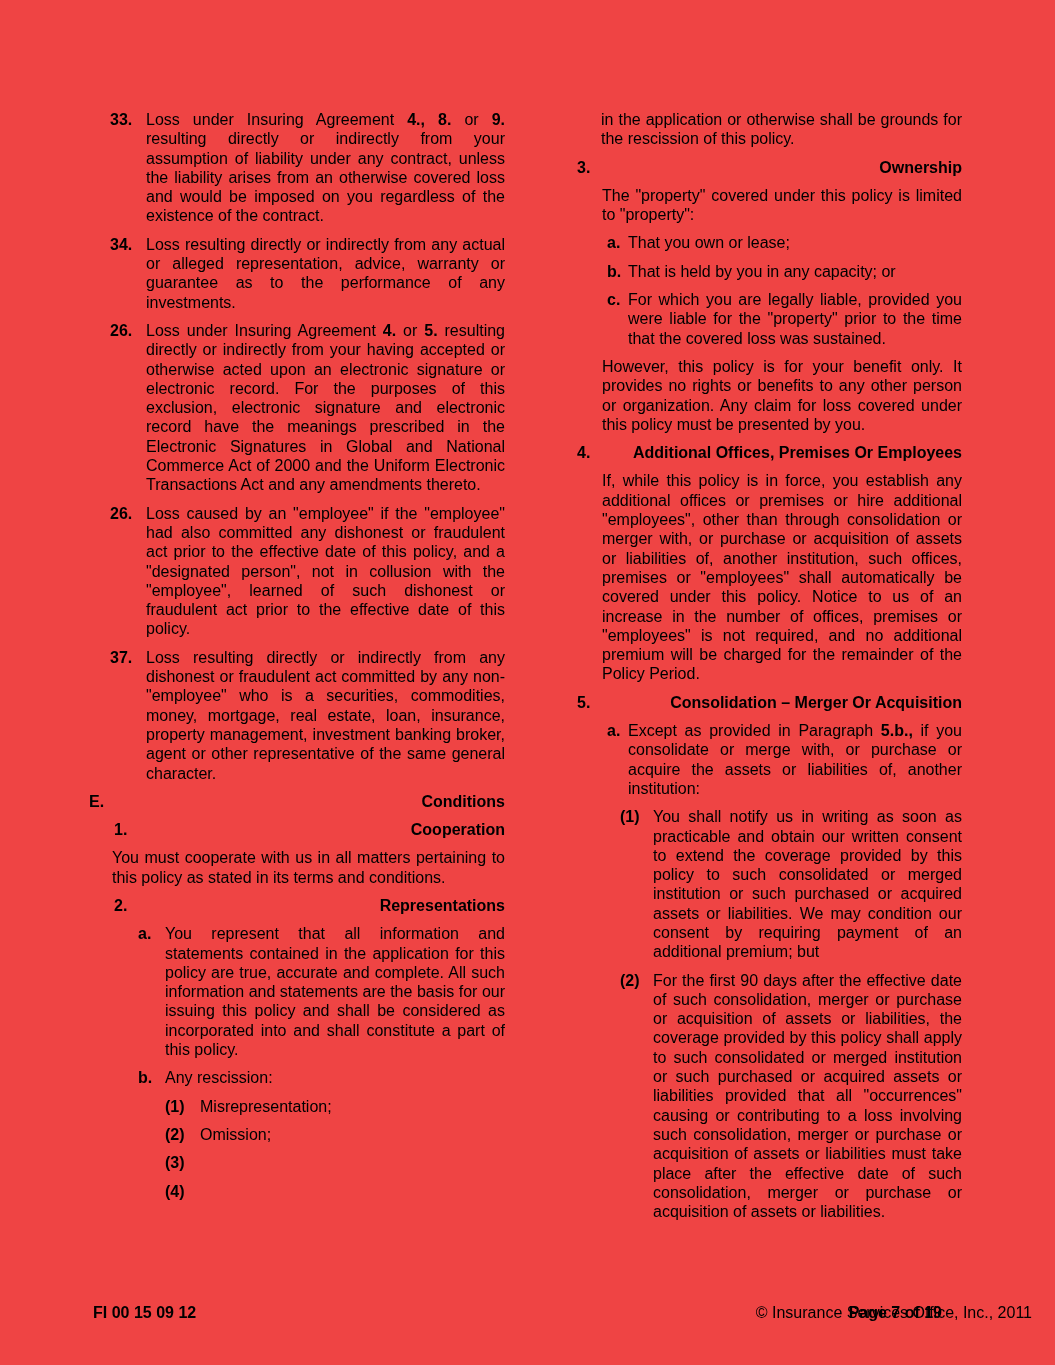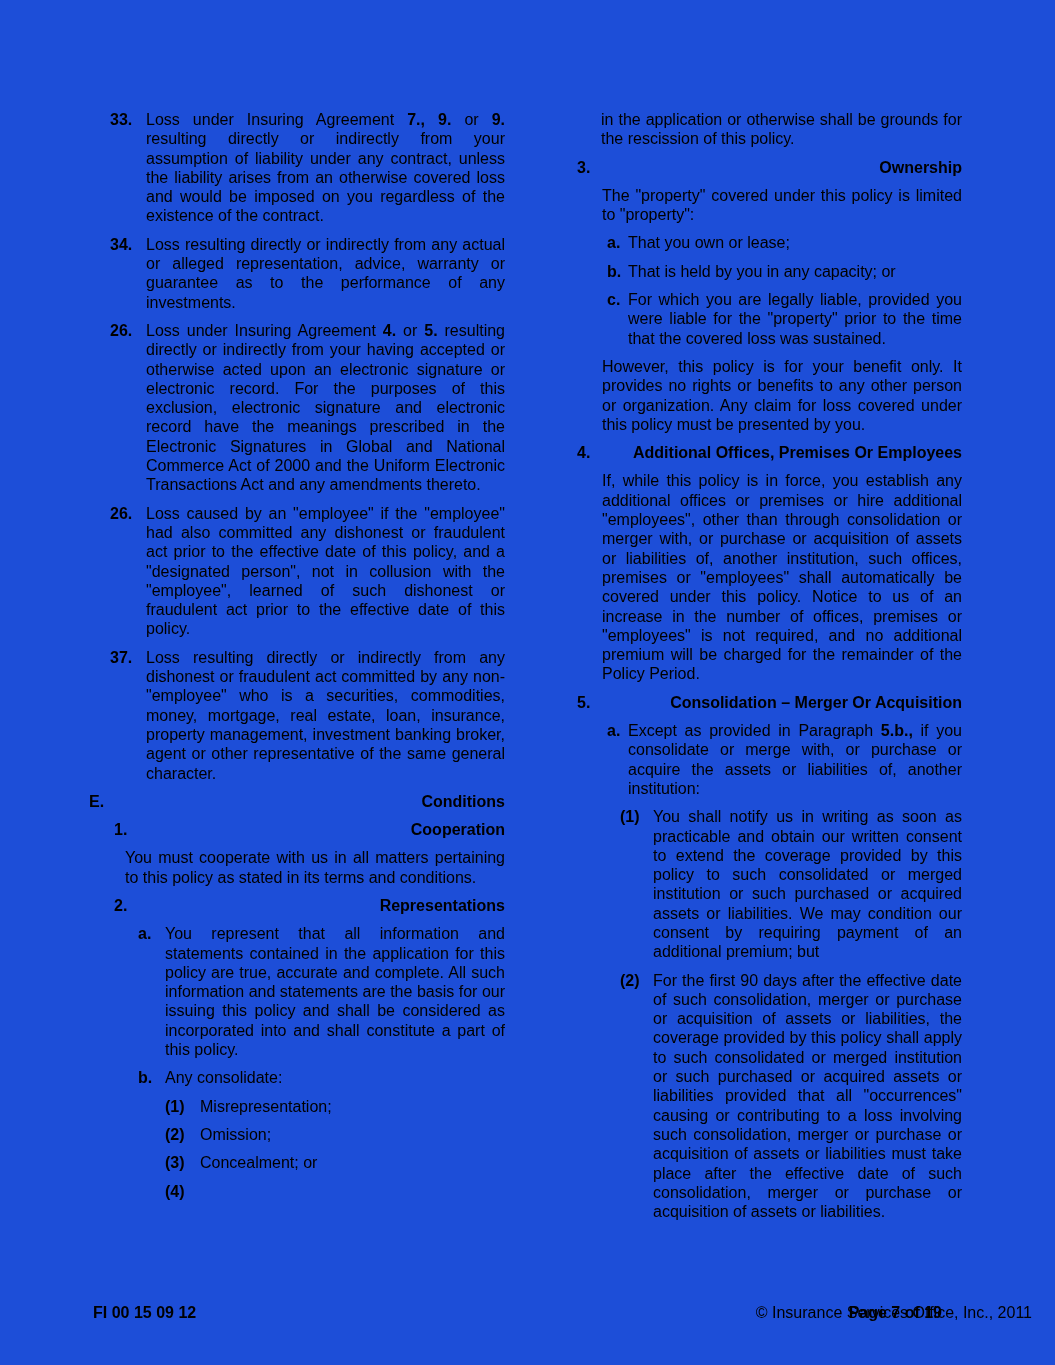--- a/index.html
+++ b/index.html
@@ -1,35 +1,35 @@
 <!DOCTYPE html>
 <html><head>
 <meta charset="utf-8">
 <style>
   html,body{margin:0;padding:0;}
   body{
     width:1055px;height:1365px;background:#ffffff;color:#000;
     font-family:"Liberation Sans",sans-serif;font-size:16px;line-height:19.3px;
     position:relative;overflow:hidden;
   }
-  .page{position:absolute;inset:0;background:#1d4ed8;}
+  .page{position:absolute;inset:0;background:#ef4444;}
   .col{position:absolute;top:110px;}
   .col-left{left:89px;width:416px;}
   .col-right{left:577px;width:385px;}
   .item{display:flex;margin-bottom:9px;}
   .marker{font-weight:bold;flex:0 0 auto;}
   .body{flex:1 1 auto;text-align:justify;}
   .heading .body{font-weight:bold;text-align:right;}
   b{font-weight:bold;}
 
   
   .col-left .st-num{margin-left:21px}  .col-left .st-num  .marker{width:36px}
   .col-left .st-sec{margin-left:0}     .col-left .st-sec  .marker{width:32px}
   .col-left .st-sub1{margin-left:25px} .col-left .st-sub1 .marker{width:24px}
-  .col-left .st-p1{margin-left:36px}
+  .col-left .st-p1{margin-left:23px}
   .col-left .st-suba{margin-left:49px} .col-left .st-suba .marker{width:27px}
   .col-left .st-subp{margin-left:76px} .col-left .st-subp .marker{width:35px}
 
   
   .col-right .st-cont{margin-left:24px}
   .col-right .st-num{margin-left:0}    .col-right .st-num  .marker{width:25px}
   .col-right .st-p1{margin-left:25px}
   .col-right .st-suba{margin-left:30px}.col-right .st-suba .marker{width:21px}
   .col-right .st-subp{margin-left:43px}.col-right .st-subp .marker{width:33px}
 
@@ -38,21 +38,21 @@
   .footer .copyright{position:absolute;left:0;width:100%;text-align:right;}
   .footer .page-no{position:absolute;right:90px;font-weight:bold;}
 </style>
 </head>
 <body>
 
 <div class="page">
   <div class="col col-left" id="col-left">
       <div class="item st-num">
         <span class="marker">33.</span>
-        <div class="body"><span>Loss under Insuring Agreement </span><b>7., 9.</b><span> or </span><b>9.</b><span> resulting directly or indirectly from your assumption of liability under any contract, unless the liability arises from an otherwise covered loss and would be imposed on you regardless of the existence of the contract.</span></div>
+        <div class="body"><span>Loss under Insuring Agreement </span><b>4., 8.</b><span> or </span><b>9.</b><span> resulting directly or indirectly from your assumption of liability under any contract, unless the liability arises from an otherwise covered loss and would be imposed on you regardless of the existence of the contract.</span></div>
       </div>
       <div class="item st-num">
         <span class="marker">34.</span>
         <div class="body"><span>Loss resulting directly or indirectly from any actual or alleged representation, advice, warranty or guarantee as to the performance of any investments.</span></div>
       </div>
       <div class="item st-num">
         <span class="marker">26.</span>
         <div class="body"><span>Loss under Insuring Agreement </span><b>4.</b><span> or </span><b>5.</b><span> resulting directly or indirectly from your having accepted or otherwise acted upon an electronic signature or electronic record. For the purposes of this exclusion, electronic signature and electronic record have the meanings prescribed in the Electronic Signatures in Global and National Commerce Act of 2000 and the Uniform Electronic Transactions Act and any amendments thereto.</span></div>
       </div>
       <div class="item st-num">
@@ -77,33 +77,32 @@
       <div class="item st-sub1 heading">
         <span class="marker">2.</span>
         <div class="body"><span>Representations</span></div>
       </div>
       <div class="item st-suba">
         <span class="marker">a.</span>
         <div class="body"><span>You represent that all information and statements contained in the application for this policy are true, accurate and complete. All such information and statements are the basis for our issuing this policy and shall be considered as incorporated into and shall constitute a part of this policy.</span></div>
       </div>
       <div class="item st-suba">
         <span class="marker">b.</span>
-        <div class="body"><span>Any consolidate:</span></div>
+        <div class="body"><span>Any rescission:</span></div>
       </div>
       <div class="item st-subp">
         <span class="marker">(1)</span>
         <div class="body"><span>Misrepresentation;</span></div>
       </div>
       <div class="item st-subp">
         <span class="marker">(2)</span>
         <div class="body"><span>Omission;</span></div>
       </div>
       <div class="item st-subp">
         <span class="marker">(3)</span>
-        <div class="body"><span>Concealment; or</span></div>
       </div>
       <div class="item st-subp">
         <span class="marker">(4)</span>
       </div>
     </div>
   <div class="col col-right" id="col-right">
       <div class="item st-cont">
         <div class="body"><span>in the application or otherwise shall be grounds for the rescission of this policy.</span></div>
       </div>
       <div class="item st-num heading">

